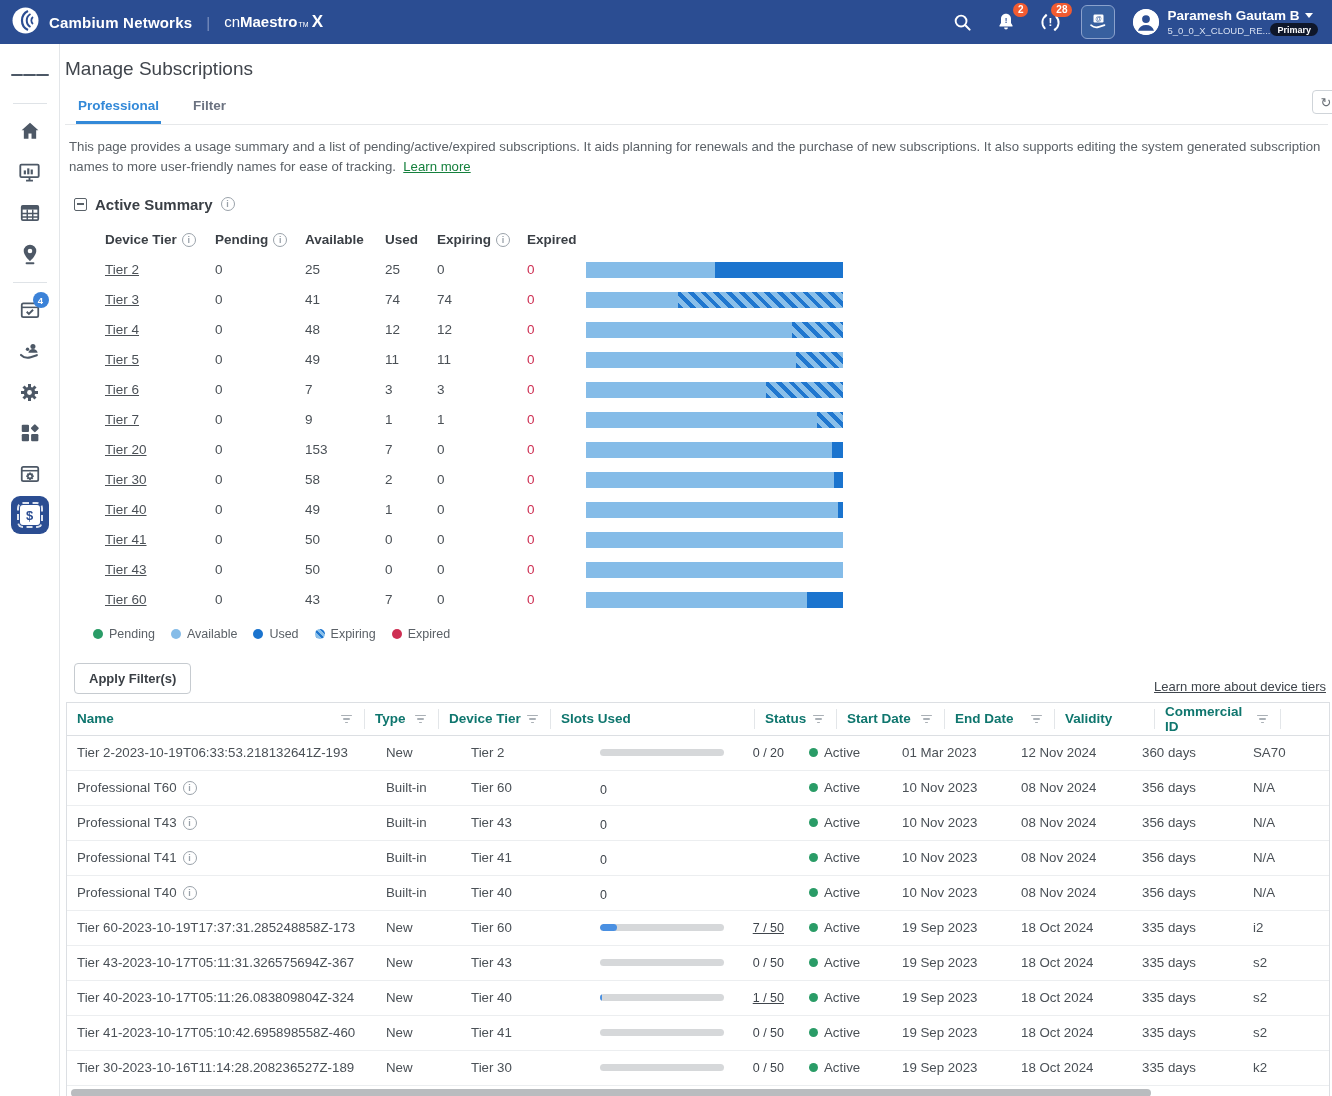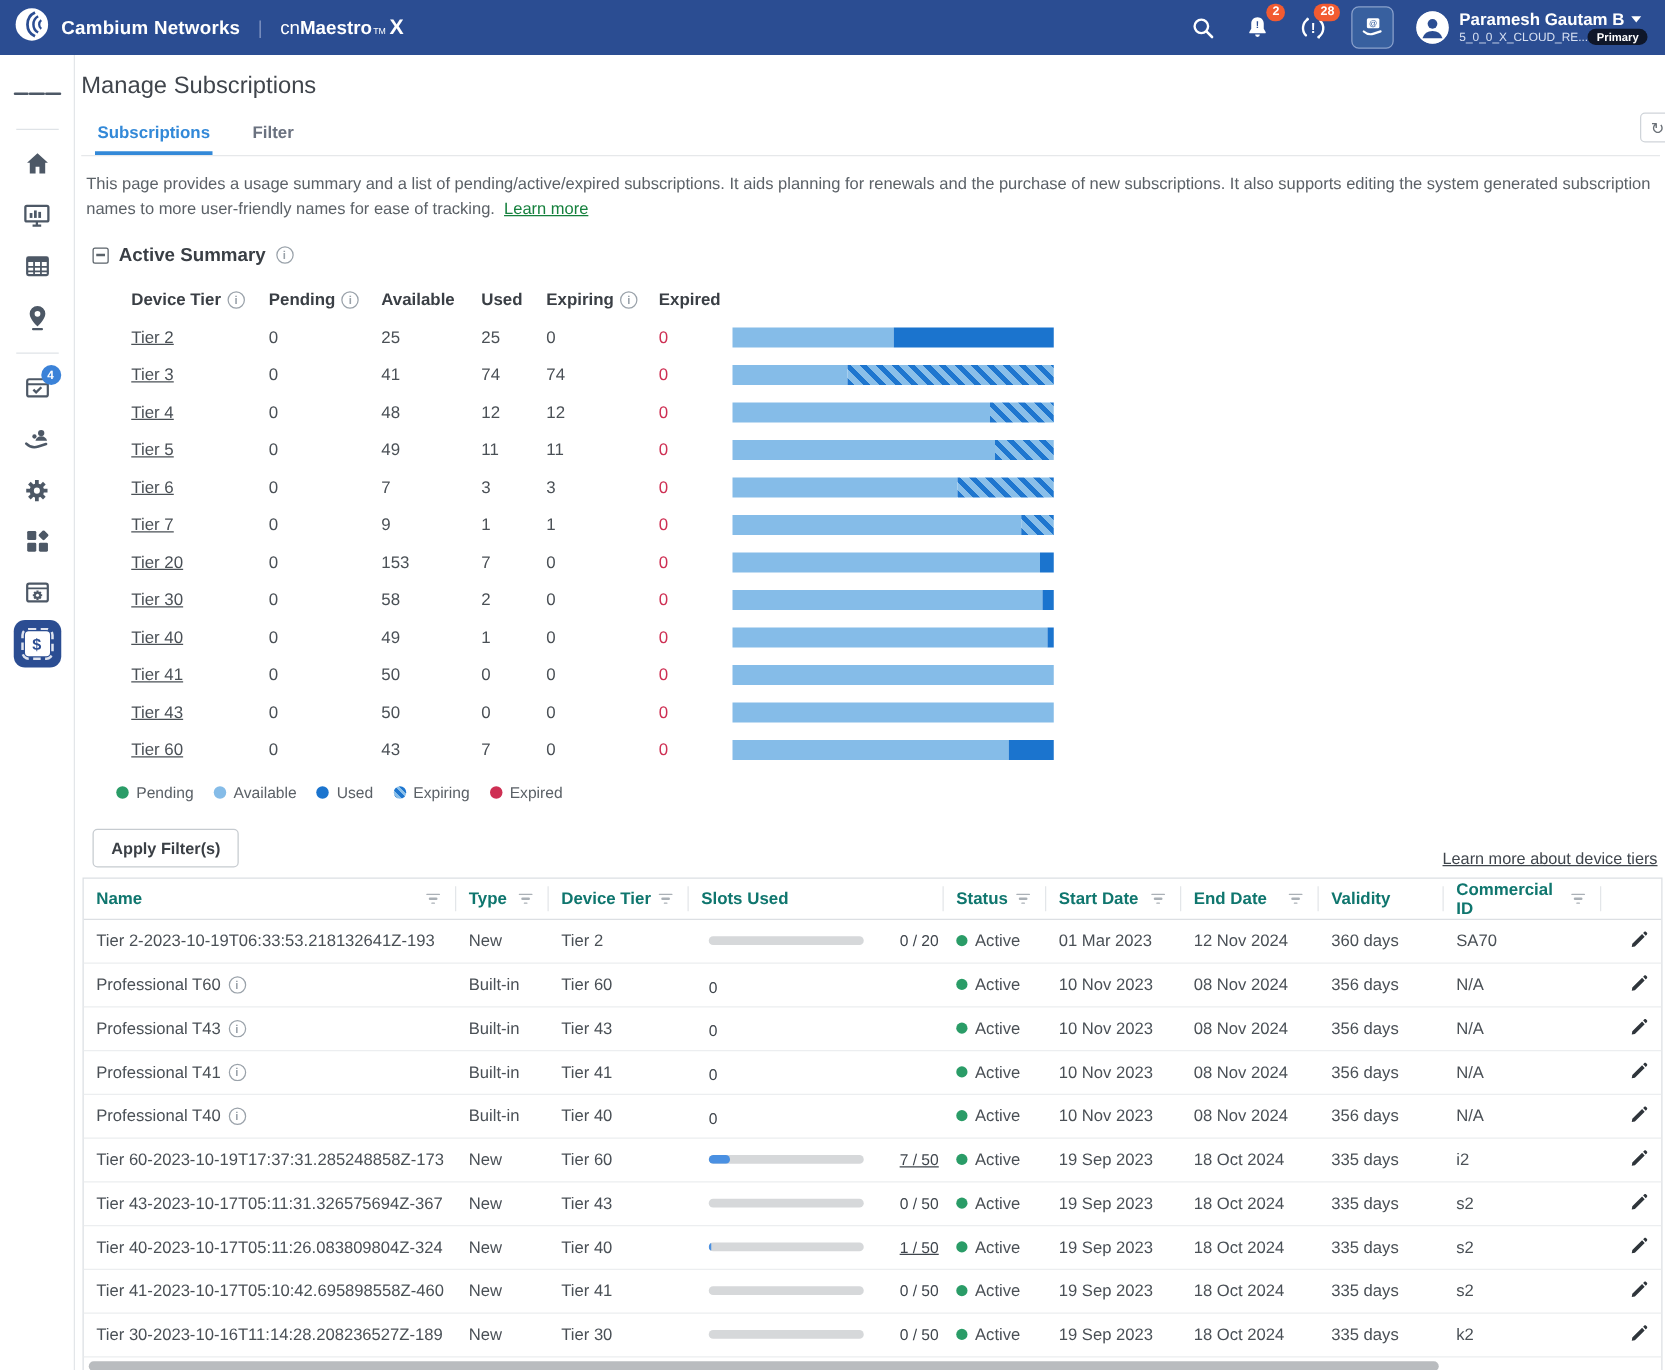--- a/index.html
+++ b/index.html
@@ -98,21 +98,21 @@
   
   .table-wrap { border:1px solid #dcdfe3; width:1264px; margin-left:1px; }
   .t-grid { display:grid; grid-template-columns:298px 74px 112px 204px 82px 108px 110px 100px 126px 1fr; align-items:center; }
   .t-header { height:33px; border-bottom:1px solid #dcdfe3; font-size:13.5px; font-weight:bold; color:#0f766e; }
   .t-header .hcell { display:flex; align-items:center; justify-content:space-between; padding:0 12px 0 10px;
     height:20px; border-right:1px solid #e3e6e9; }
   .t-header .hcell:last-child { border-right:none; }
   .funnel { display:inline-block; }
   .funnel i { display:block; background:#aab0b6; height:1.6px; border-radius:1px; margin:1.8px auto; }
   .funnel i:nth-child(1){width:11px;} .funnel i:nth-child(2){width:7px;} .funnel i:nth-child(3){width:3.5px;}
-  .t-row { height:35px; border-bottom:1px solid #eceef0; font-size:13.3px; color:#4a5056; }
+  .t-row { height:35px; border-bottom:1px solid #eceef0; font-size:13.3px; color:#4a5056;gap:11px; }
   .t-row > div { padding:0 8px 0 10px; display:flex; align-items:center; gap:6px; overflow:hidden; white-space:nowrap; }
   .slots-cell { padding-left:16px !important; padding-right:4px !important; }
   .slots-track { width:124px; height:7px; background:#d6d8da; border-radius:4px; overflow:hidden; flex:none; }
   .slots-fill { height:100%; background:#4a90e2; border-radius:4px; }
   .slots-label { margin-left:auto; font-size:12.5px; color:#3f454c; }
   .slots-label.link { text-decoration:underline; font-weight:500; cursor:pointer; }
   .slots-zero { font-size:12.5px; color:#3f454c; align-self:flex-start; margin-top:5px; }
   .status-dot { width:9px; height:9px; border-radius:50%; background:#2a9c67; flex:none; }
   .edit-btn { background:none; border:none; cursor:pointer; padding:2px; margin-left:auto; }
 
@@ -285,21 +285,21 @@
     <div class="side-item active-tile">
       <span class="stamp">$</span>
     </div>
   </aside>
 
   <main class="content">
     <button class="refresh-btn">↻</button>
     <h1 class="page-title">Manage Subscriptions</h1>
 
     <div class="tabs">
-      <div class="tab active">Subscriptions</div>
+      <div class="tab active">Professional</div>
       <div class="tab">Filter</div>
     </div>
 
     <p class="desc"><span>This page provides a usage summary and a list of pending/active/expired subscriptions. It aids planning for renewals and the purchase of new subscriptions. It also supports editing the system generated subscription names to more user-friendly names for ease of tracking.</span>&nbsp;&nbsp;<a class="link-dark">Learn more</a></p>
 
     <div class="usage-head">
       <span class="collapse-box"></span>
       <span>Active Summary</span>
       <i class="info-i">i</i>
     </div>

